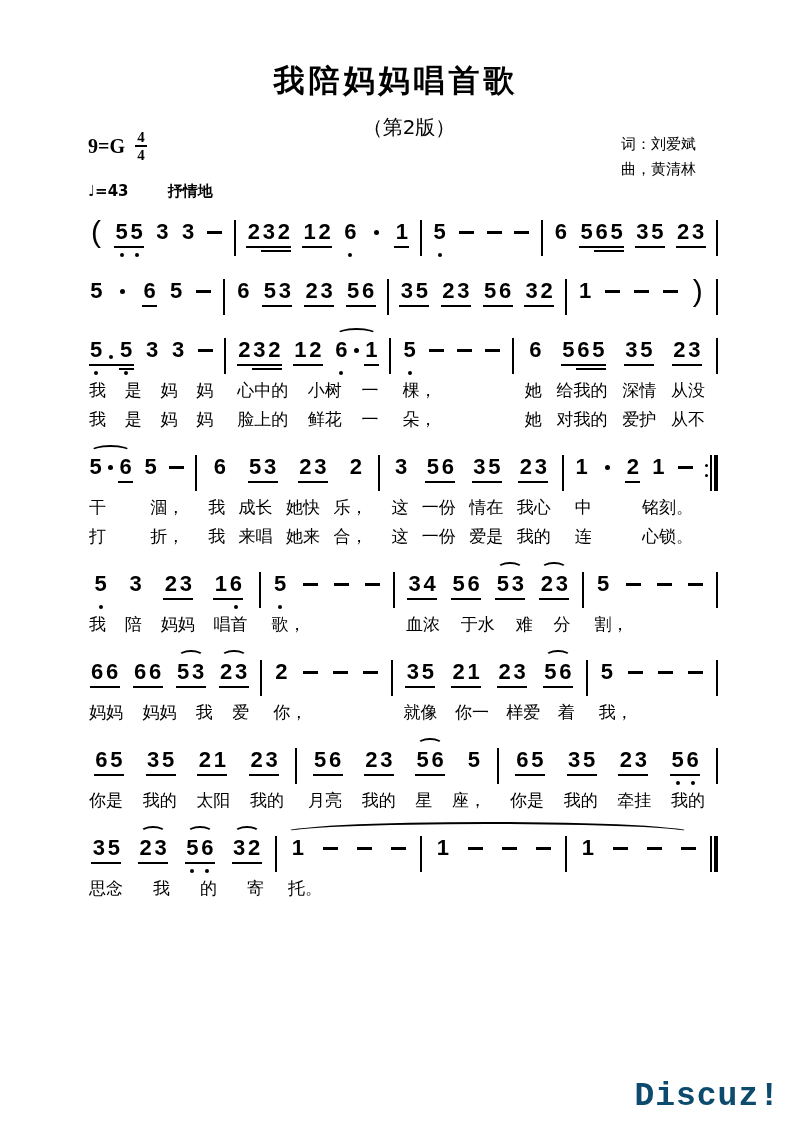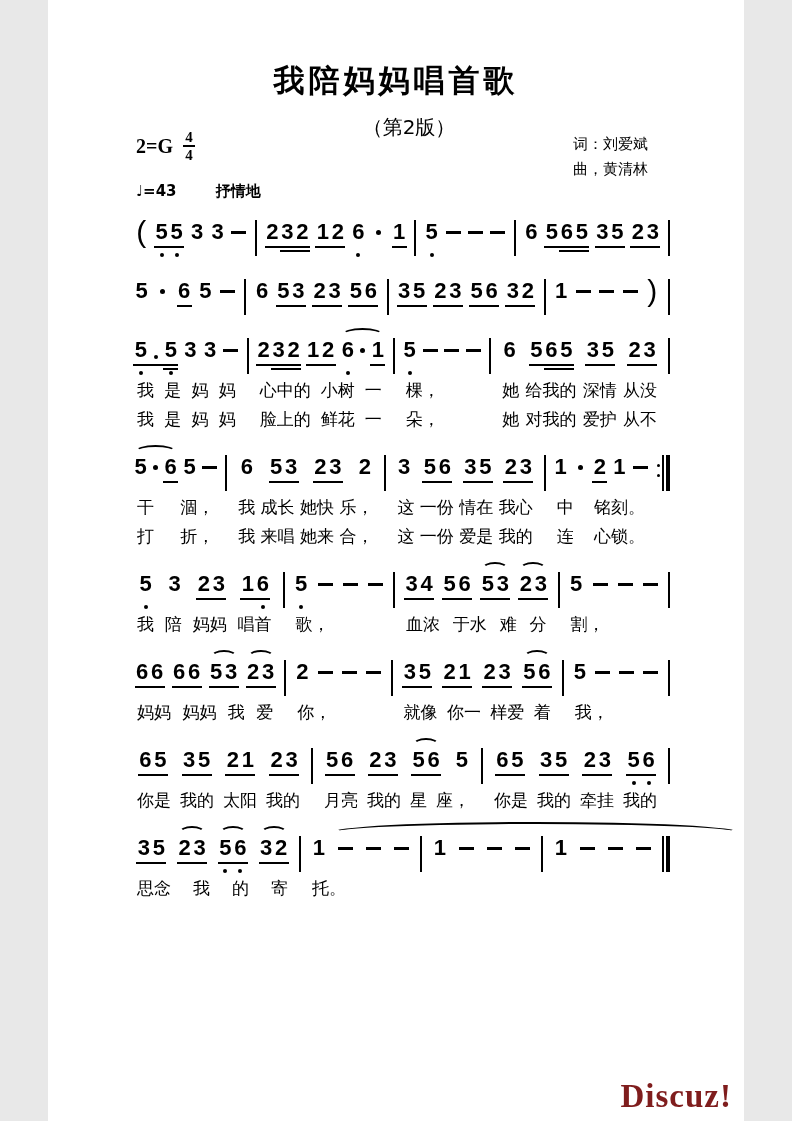--- a/index.html
+++ b/index.html
@@ -1,17 +1,17 @@
 <!DOCTYPE html>
 <html><head>
 <meta charset="utf-8">
 <style>
   html,body{margin:0;padding:0;background:#e8e8e8;}
   .sheet{
-    position:relative;width:696px;height:1121px;margin:0 auto;
+    position:relative;width:792px;height:1121px;margin:0 auto;
     background:#ffffff;color:#000;overflow:hidden;
     font-family:"DejaVu Sans","Liberation Sans",sans-serif;
   }
   
   .title{position:absolute;top:60px;left:0;right:0;text-align:center;
     font-size:31px;font-weight:700;letter-spacing:4px;}
   .subtitle{position:absolute;top:114px;left:0;right:0;text-align:center;
     font-size:20px;padding-left:26px;}
   .keyblock{position:absolute;top:130px;left:88px;display:flex;align-items:center;
     font-weight:700;font-size:20px;font-family:"Liberation Serif",serif;}
@@ -54,32 +54,32 @@
   .rdots::before{top:9px;}
   .rdots::after{top:19px;}
   .lrow{display:flex;justify-content:space-between;padding:3px 6px 0;
     font-size:17px;line-height:26px;white-space:nowrap;}
   .bigtie{position:absolute;top:-1px;height:17px;
     border:2px solid transparent;border-top:2px solid #000;border-radius:50%;}
   
   .credit{position:absolute;top:872px;right:88px;font-size:21px;font-weight:700;
     font-family:"DejaVu Serif","Liberation Serif",serif;}
   .watermark{position:absolute;right:12px;bottom:6px;font-size:33px;font-weight:700;
-    color:#7f1d1d;letter-spacing:1px;font-family:Liberation Serif, serif;}
+    color:#0c4a6e;letter-spacing:1px;font-family:Liberation Mono, monospace;}
 </style>
 </head>
 <body>
 
 <div class="sheet">
 
   <div class="title">我陪妈妈唱首歌</div>
   <div class="subtitle">（第2版）</div>
 
   <div class="keyblock">
-    <span>2=G</span>
+    <span>9=G</span>
     <span class="frac">
       <span>4</span>
       <span class="bar4"></span>
       <span>4</span>
     </span>
   </div>
 
   <div class="credits">
     <div>词：刘爱斌</div>
     <div>曲，黄清林</div>

